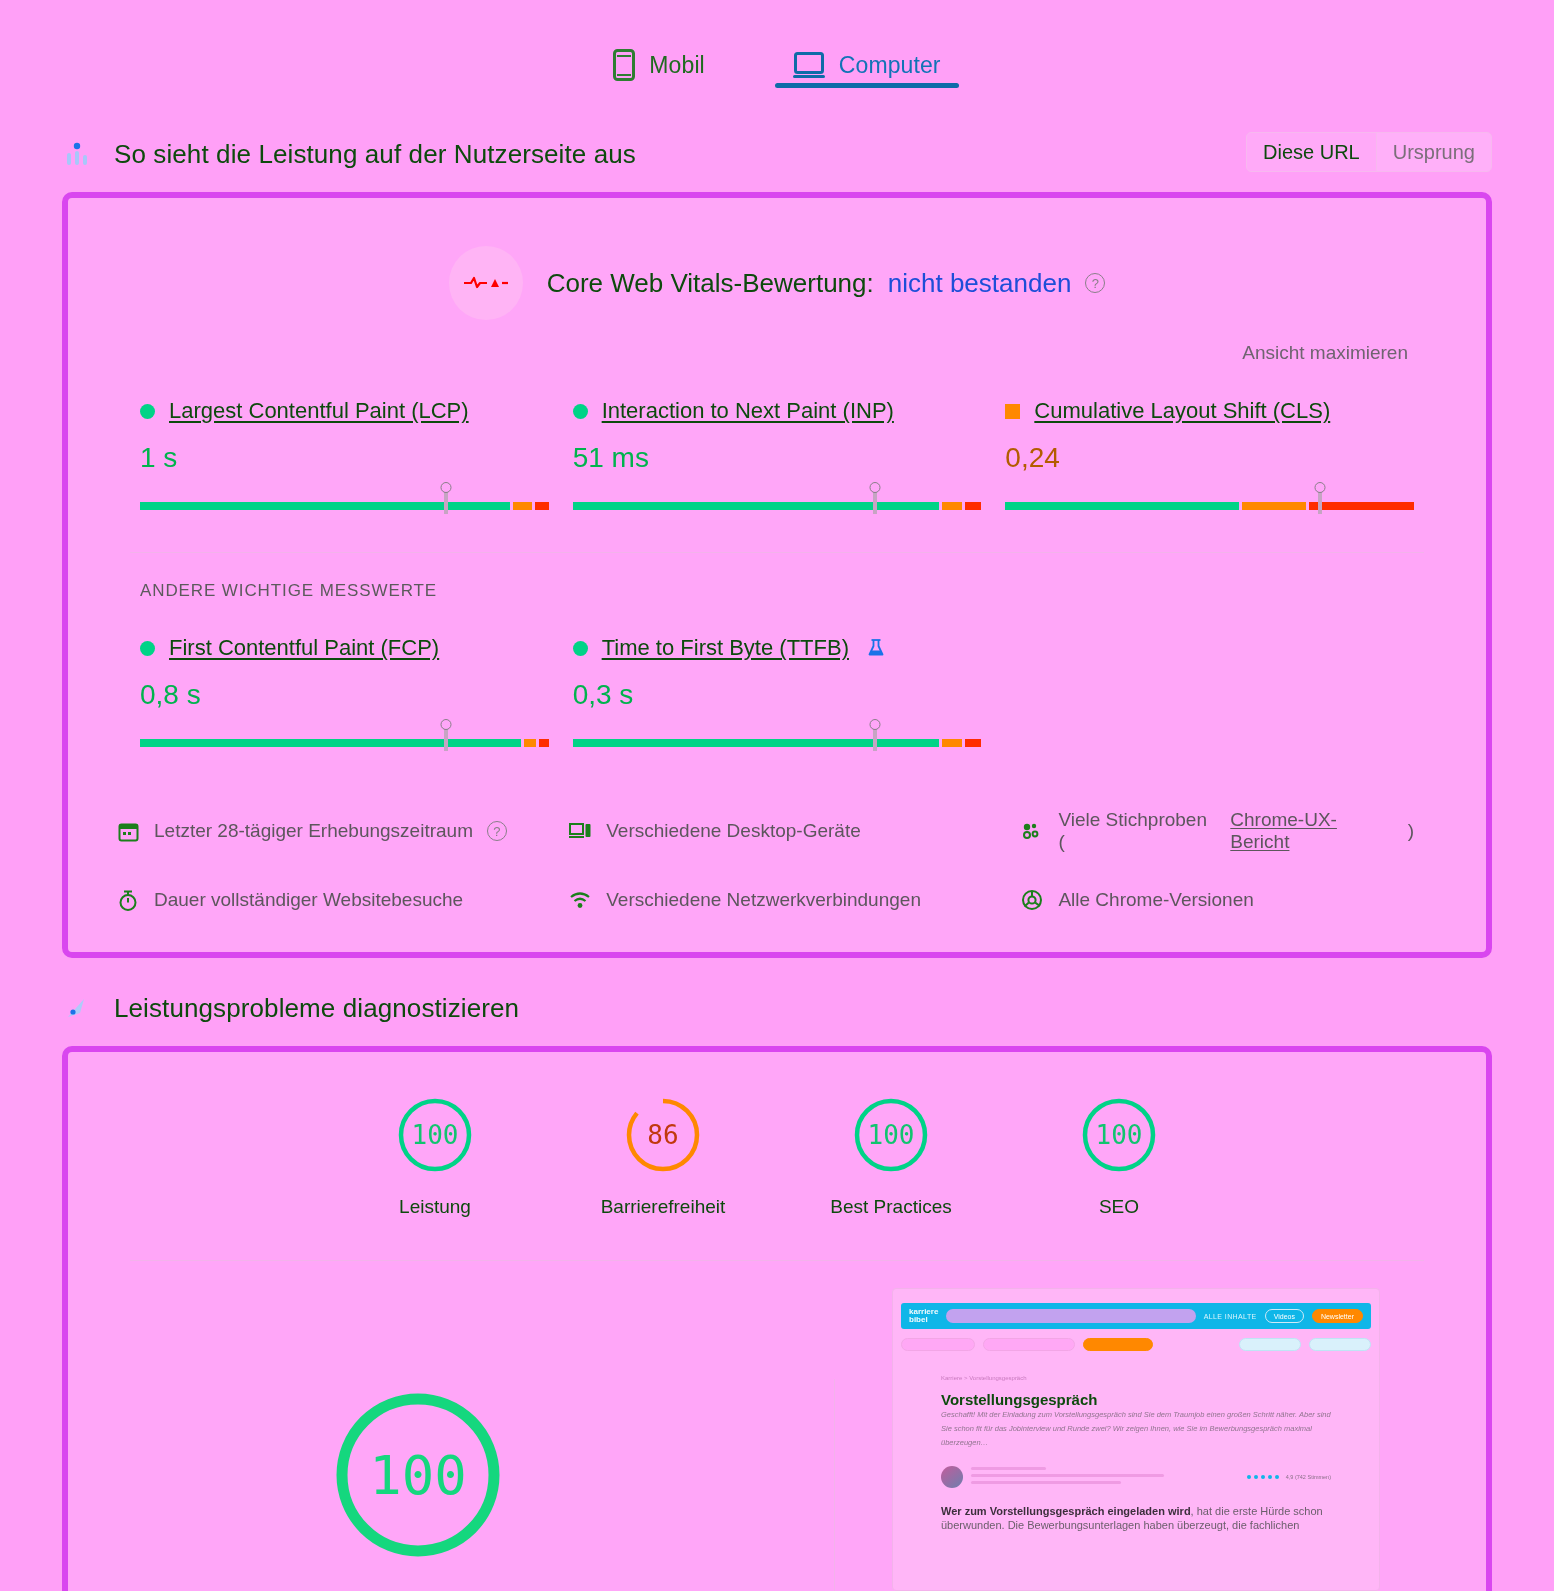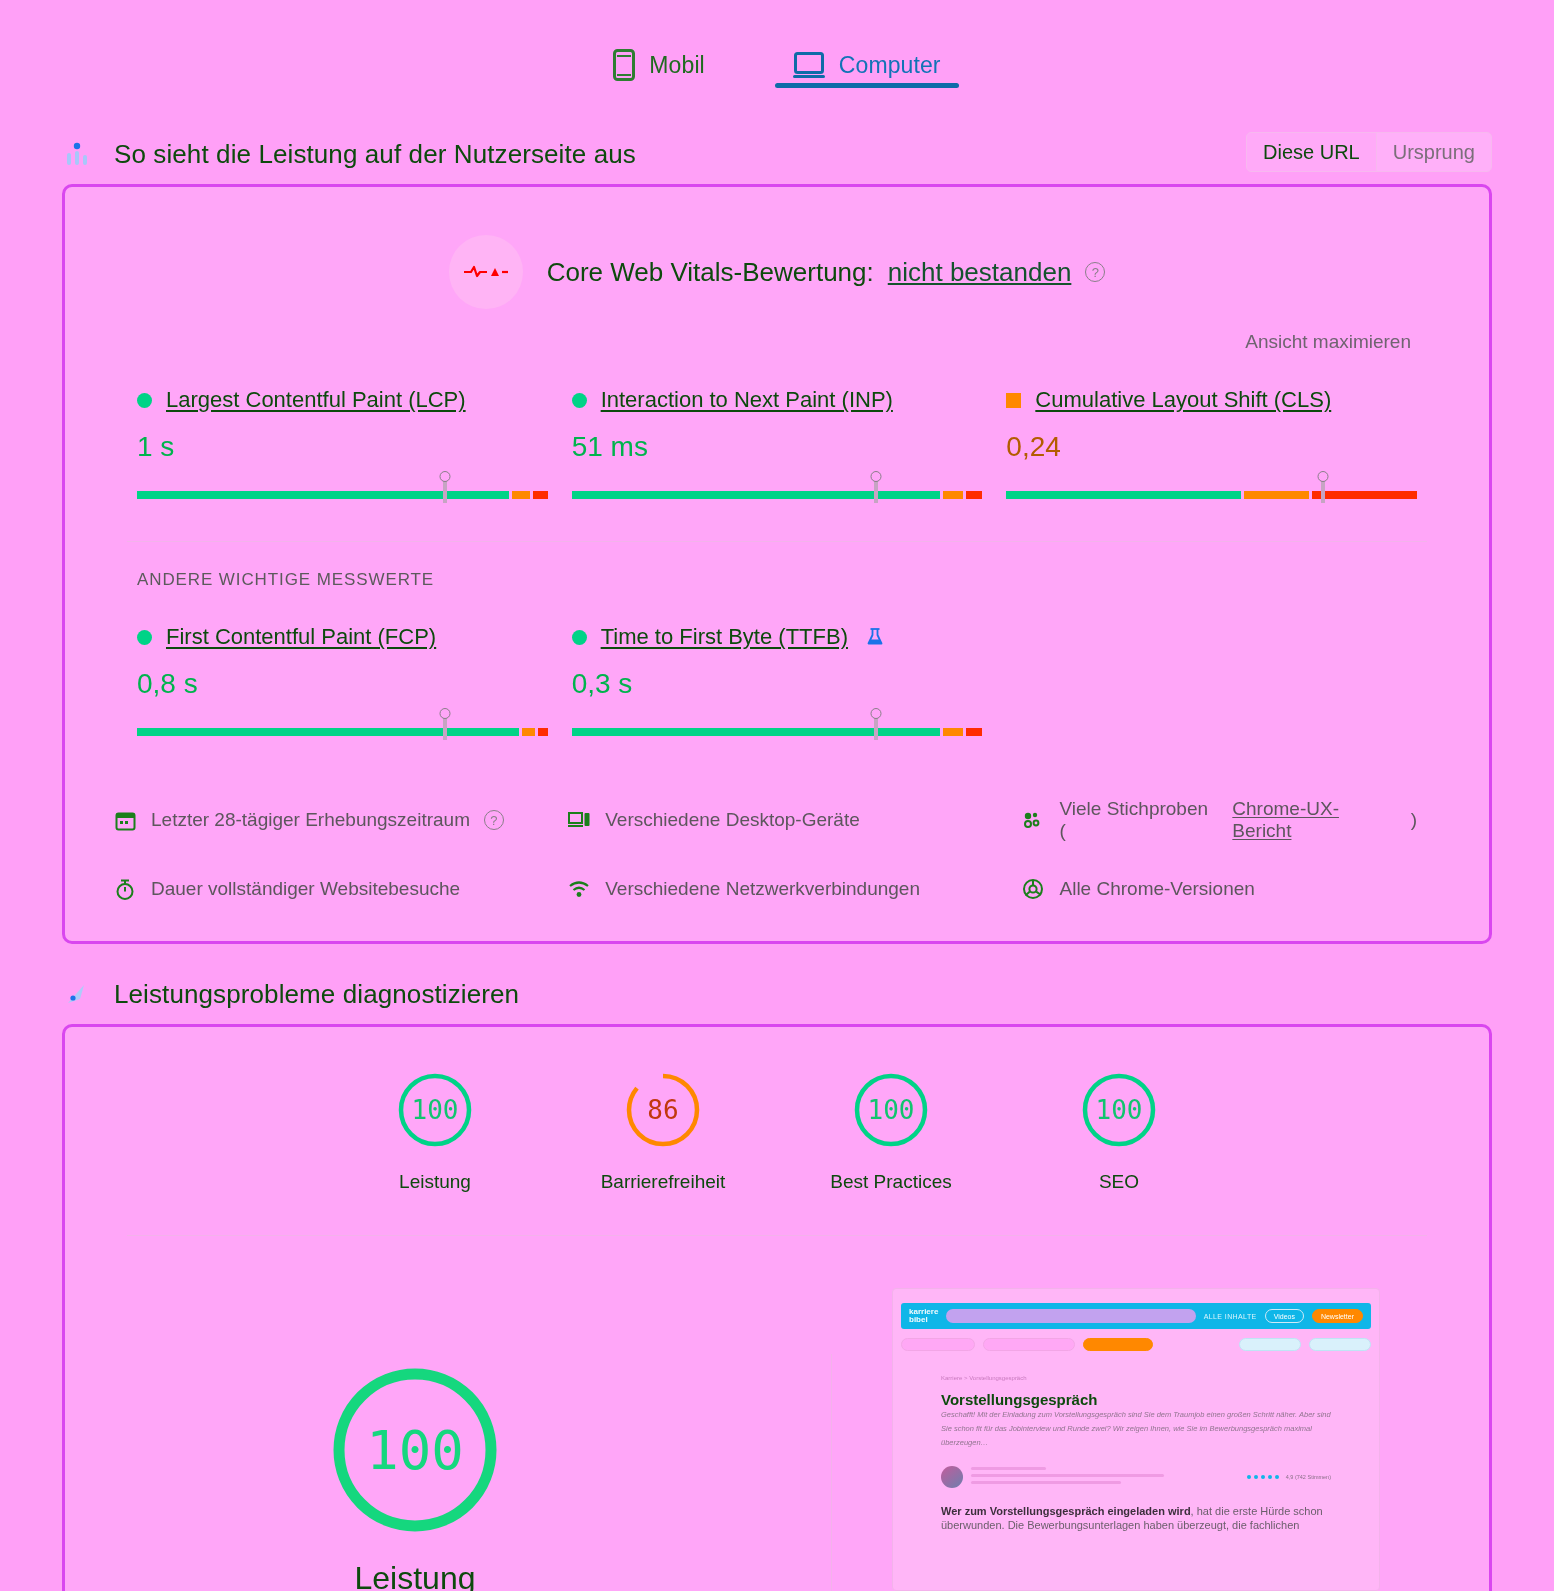--- a/index.html
+++ b/index.html
@@ -90,22 +90,22 @@
     padding: 0 16px;
     font-size: 20px;
     cursor: pointer;
     white-space: nowrap;
   }
   .url-toggle .seg.on { color: #0d4a0d; background: #ffaaf8; }
   .url-toggle .seg.off { color: #7b6f7a; border-left: 1px solid #f7b8ef; }
 
   
   .panel {
-    margin: 0 62px;
-    border: 3px solid #d946ef;
+    margin: 8px 62px;
+    border: 6px solid #d946ef;
     border-radius: 10px;
     background: #ffa6f8;
   }
 
   
   .cwv-assessment {
     display: flex;
     align-items: center;
     justify-content: center;
     padding-top: 48px;
@@ -119,21 +119,21 @@
     flex: none;
   }
   .cwv-title {
     font-size: 26px;
     font-weight: 400;
     color: #0d4a0d;
     display: flex;
     align-items: center;
     gap: 14px;
   }
-  .cwv-title .verdict { color: #14532d; text-decoration: underline; }
+  .cwv-title .verdict { color: #1d4ed8; }
   .help-circle {
     width: 20px; height: 20px;
     border: 1.6px solid #8a7f89;
     border-radius: 50%;
     font-size: 13px;
     color: #8a7f89;
     display: inline-flex; align-items: center; justify-content: center;
     cursor: pointer;
     line-height: 1;
   }

